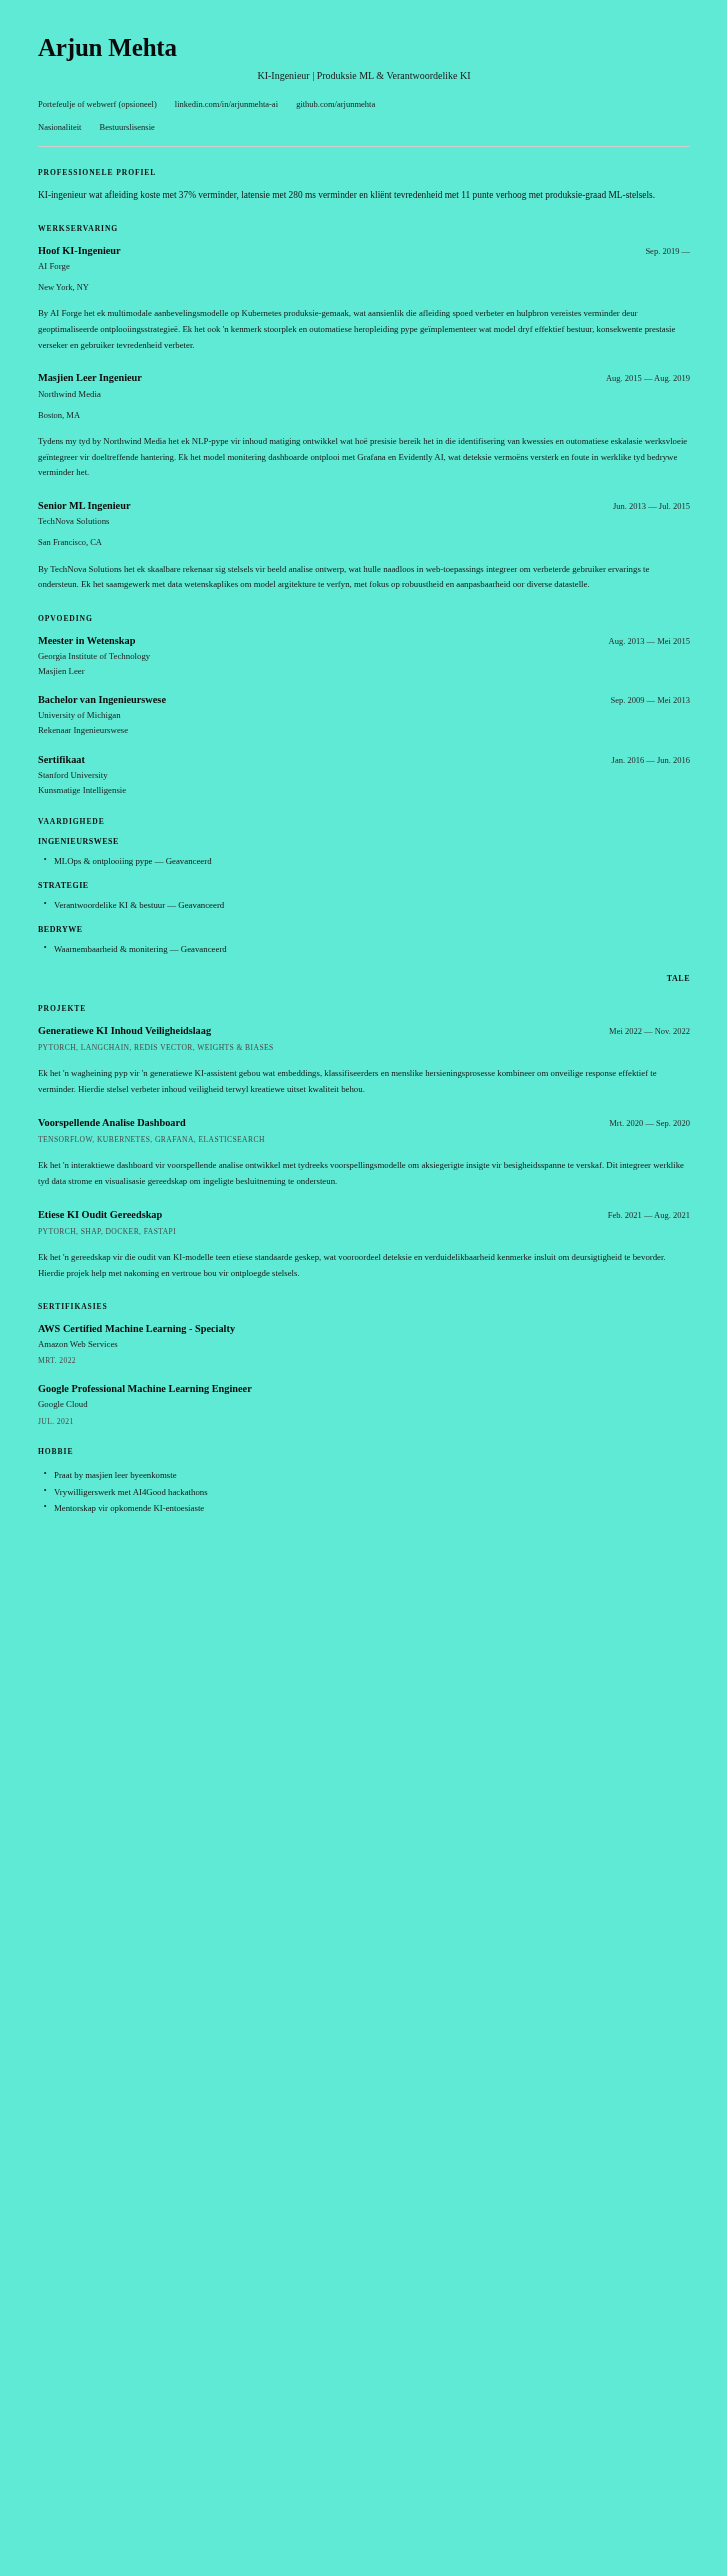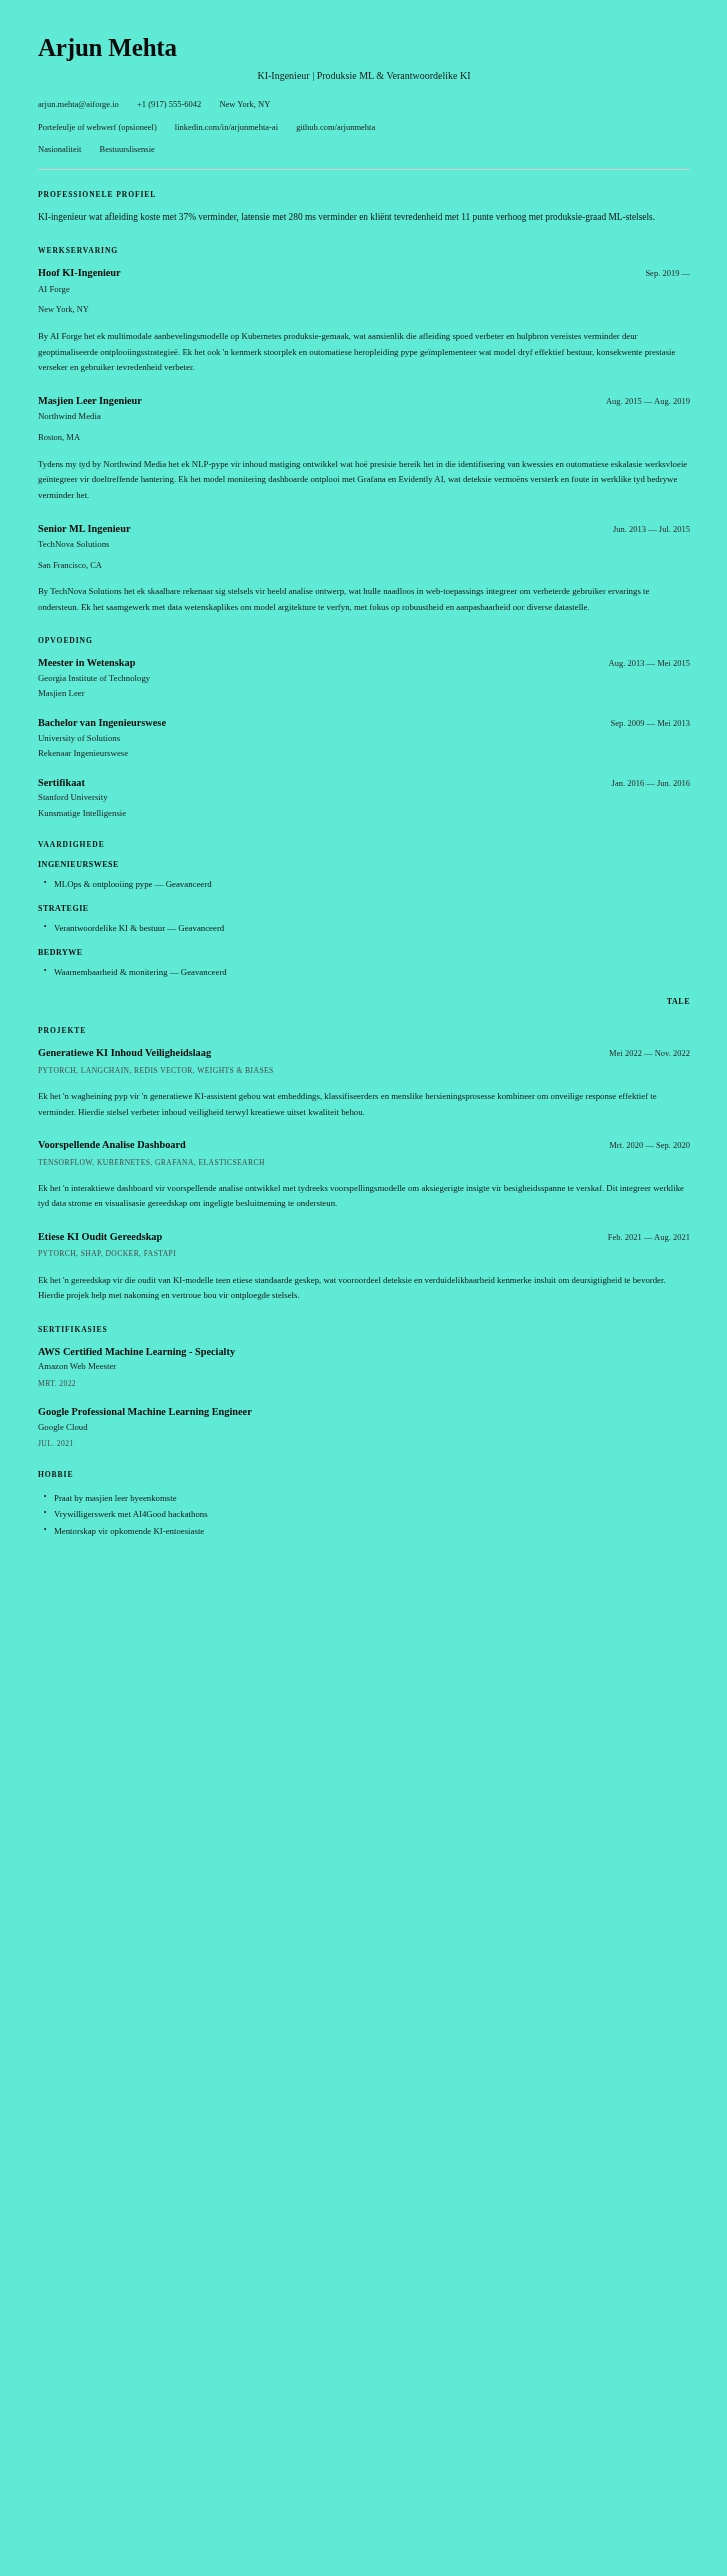--- a/index.html
+++ b/index.html
@@ -171,25 +171,20 @@
 </style>
 </head>
 <body>
 
 <div class="page">
 
   <header>
     <h1 class="name">Arjun Mehta</h1>
     <div class="headline">KI-Ingenieur | Produksie ML &amp; Verantwoordelike KI</div>
 
-    <div class="contact-row">
-      <span class="citem">arjun.mehta@aiforge.io</span>
-      <span class="citem">+1 (917) 555-6042</span>
-      <span class="citem">New York, NY</span>
-    </div>
 
     <div class="contact-row">
       <span class="citem">Portefeulje of webwerf (opsioneel)</span>
       <span class="citem">linkedin.com/in/arjunmehta-ai</span>
       <span class="citem">github.com/arjunmehta</span>
     </div>
 
     <div class="contact-row">
       <span class="citem">Nasionaliteit</span>
       <span class="citem">Bestuurslisensie</span>
@@ -247,21 +242,21 @@
       </div>
       <div class="entry-sub">Georgia Institute of Technology</div>
       <div class="entry-third">Masjien Leer</div>
     </div>
 
     <div class="entry edu">
       <div class="entry-head">
         <div class="entry-title">Bachelor van Ingenieurswese</div>
         <div class="entry-date">Sep. 2009 — Mei 2013</div>
       </div>
-      <div class="entry-sub">University of Solutions</div>
+      <div class="entry-sub">University of Michigan</div>
       <div class="entry-third">Rekenaar Ingenieurswese</div>
     </div>
 
     <div class="entry edu">
       <div class="entry-head">
         <div class="entry-title">Sertifikaat</div>
         <div class="entry-date">Jan. 2016 — Jun. 2016</div>
       </div>
       <div class="entry-sub">Stanford University</div>
       <div class="entry-third">Kunsmatige Intelligensie</div>
@@ -327,21 +322,21 @@
       <div class="tech-line">PyTorch, SHAP, Docker, FastAPI</div>
       <div class="entry-desc">Ek het 'n gereedskap vir die oudit van KI-modelle teen etiese standaarde geskep, wat vooroordeel deteksie en verduidelikbaarheid kenmerke insluit om deursigtigheid te bevorder. Hierdie projek help met nakoming en vertroue bou vir ontploegde stelsels.</div>
     </div>
   </section>
 
   <section class="section">
     <h2 class="section-title">Sertifikasies</h2>
 
     <div class="entry edu">
       <div class="entry-title">AWS Certified Machine Learning - Specialty</div>
-      <div class="entry-sub">Amazon Web Meester</div>
+      <div class="entry-sub">Amazon Web Services</div>
       <div class="tech-line">Mrt. 2022</div>
     </div>
 
     <div class="entry edu">
       <div class="entry-title">Google Professional Machine Learning Engineer</div>
       <div class="entry-sub">Google Cloud</div>
       <div class="tech-line">Jul. 2021</div>
     </div>
   </section>
 

